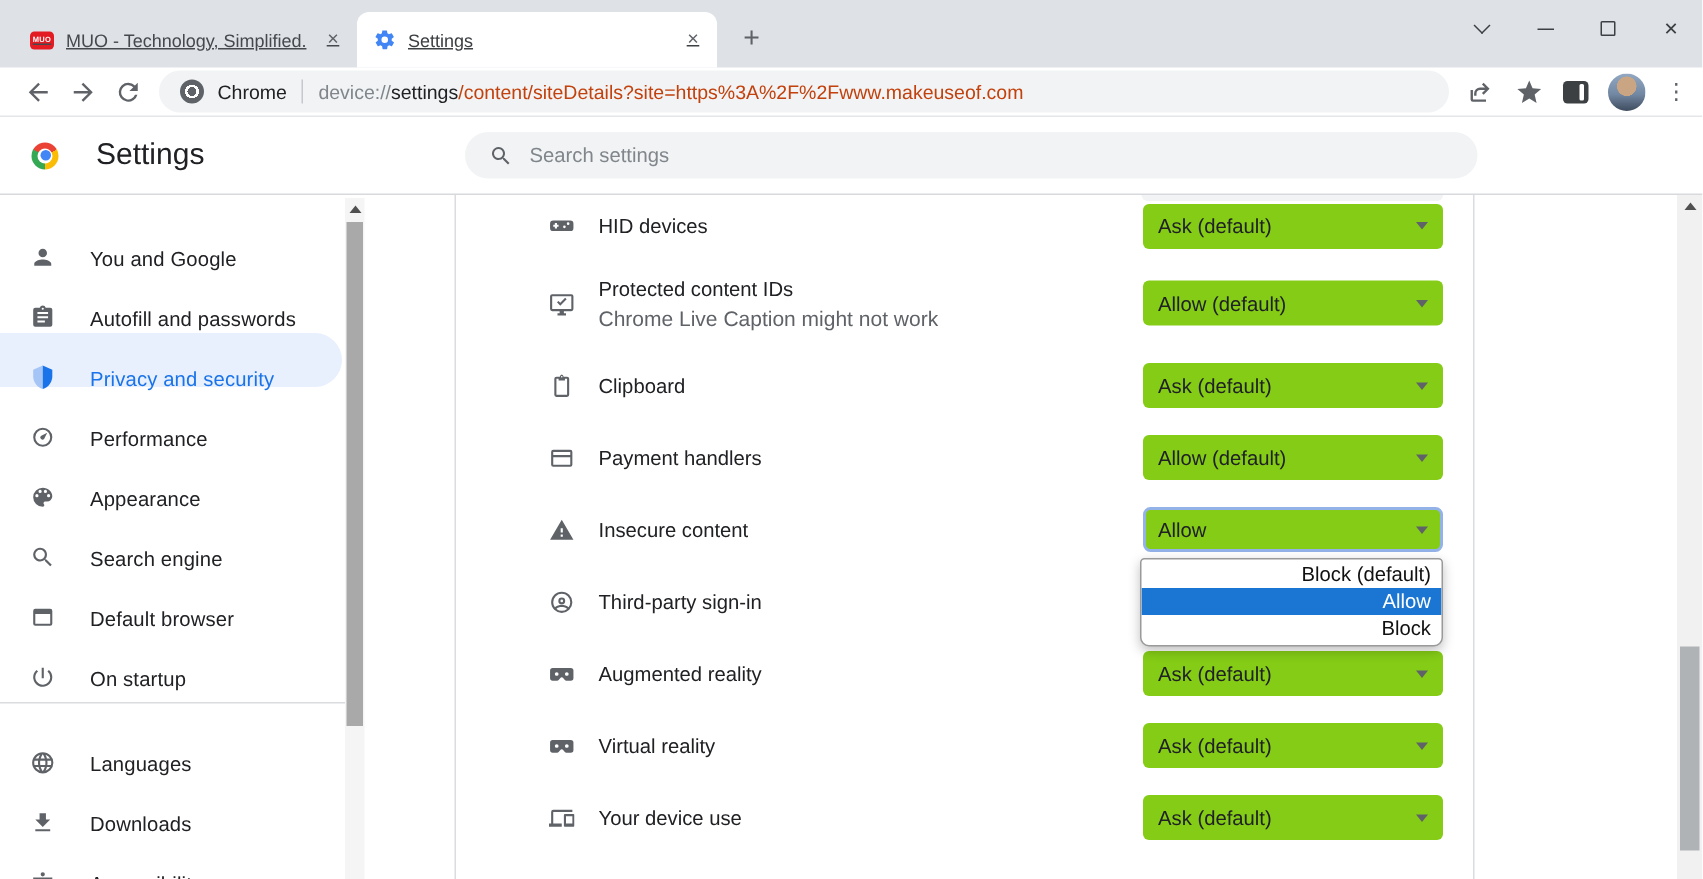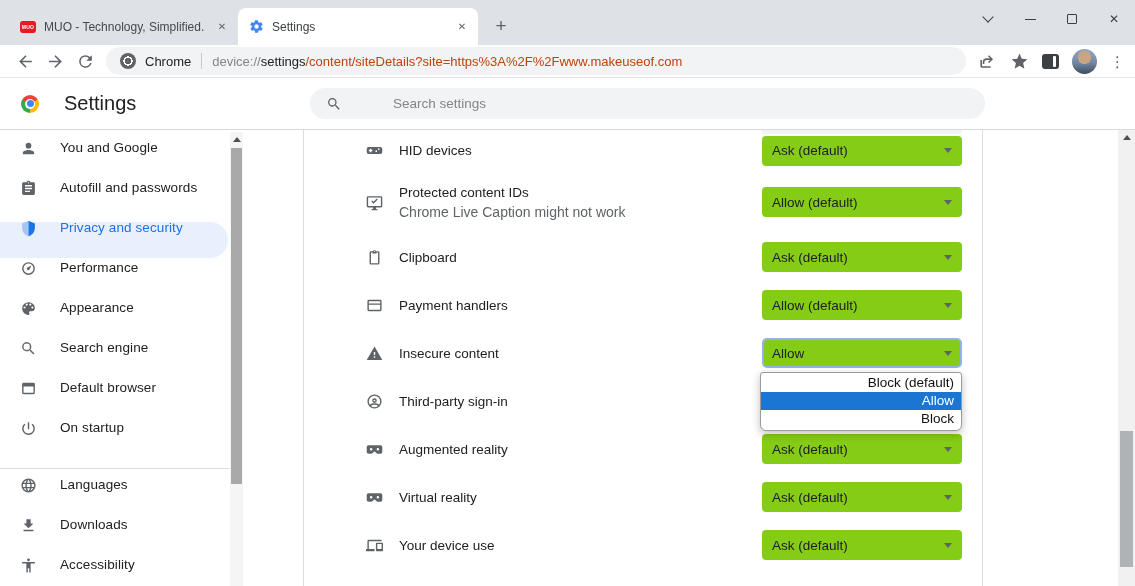--- a/index.html
+++ b/index.html
@@ -2,21 +2,21 @@
 <html style="--accent: #1a73e8; --selected-bg: #e8f0fe; --highlight: #1a76d2; --muo-red: #e31b23;"><head>
 <meta charset="utf-8">
 <style>
   * { margin:0; padding:0; box-sizing:border-box; }
   html,body { width:1135px; height:586px; overflow:hidden;
     font-family:"Liberation Sans","DejaVu Sans",sans-serif; background:#fff; }
   .browser { width:1135px; height:586px; position:relative; background:#fff; }
 
   
   .tabstrip { height:45px; background:#dee1e6; display:flex; align-items:flex-end; position:relative; }
-  .tab { height:37px; display:flex; align-items:center; padding:0 8px 0 10px; font-size:12px; }
+  .tab { height:37px; display:flex; align-items:center; padding:0 8px 0 10px; font-size:12px;text-decoration:underline; }
   .tab.inactive { width:228px; margin-left:10px; color:#45494d; }
   .tab.active { width:240px; background:#fff; border-radius:8px 8px 0 0; color:#3c4043; }
   .favicon { width:16px; height:16px; flex:0 0 16px; display:flex; align-items:center; justify-content:center; }
   .favicon.muo { background:var(--muo-red,#e31b23); border-radius:3px; color:#fff; font-size:5px; font-weight:bold; height:12px; letter-spacing:.2px; }
   .favicon svg { width:15px; height:15px; }
   .tab-title { flex:1; margin-left:8px; white-space:nowrap; overflow:hidden; text-overflow:ellipsis; }
   .tab-close { width:16px; height:16px; margin-left:6px; font-size:10px; color:#5f6368; display:flex; align-items:center; justify-content:center; border-radius:50%; }
   .newtab { width:28px; height:28px; margin:0 0 5px 9px; display:flex; align-items:center; justify-content:center; font-size:19px; color:#5f6368; }
   .win-controls { position:absolute; right:0; top:0; height:38px; display:flex; }
   .wc { width:42px; height:100%; display:flex; align-items:center; justify-content:center; color:#3c4043; font-size:12px; }
@@ -47,30 +47,30 @@
                linear-gradient(180deg,#93a8c2 0%,#7388a3 55%,#3e4c5e 100%); }
   .dots { font-size:15px; color:#5f6368; line-height:1; }
 
   
   .settings-header { height:52px; background:#fff; display:flex; align-items:center; border-bottom:1px solid #d7d9dc; position:relative; }
   .chrome-logo { width:18px; height:18px; border-radius:50%; margin-left:21px; position:relative;
     background:conic-gradient(from -60deg,#ea4335 0 120deg,#fbbc05 120deg 240deg,#34a853 240deg 360deg); }
   .chrome-logo::before { content:""; position:absolute; inset:4px; background:#fff; border-radius:50%; }
   .chrome-logo::after { content:""; position:absolute; inset:5.5px; background:#4285f4; border-radius:50%; }
   .page-title { margin-left:25px; font-size:20px; color:#202124; }
-  .search-box { position:absolute; left:310px; top:10px; width:675px; height:31px; background:#f1f3f4; border-radius:16px; display:flex; align-items:center;gap:40px; }
+  .search-box { position:absolute; left:310px; top:10px; width:675px; height:31px; background:#f1f3f4; border-radius:16px; display:flex; align-items:center; }
   .search-box .icon { width:16px; height:16px; margin-left:16px; color:#5f6368; }
   .search-box .icon svg { width:100%; height:100%; fill:currentColor; }
   .placeholder { margin-left:11px; font-size:13.5px; color:#80868b; }
 
   
   .main { position:relative; height:456px; background:#fff; }
 
   .sidebar { position:absolute; left:0; top:0; width:230px; padding-top:10px; }
-  .side-item { height:40px; display:flex; align-items:flex-start; position:relative; }
+  .side-item { height:40px; display:flex; align-items:flex-end; position:relative; }
   .side-item.selected::before { content:""; position:absolute; left:0; right:2px; top:2px; bottom:2px;
     background:var(--selected-bg,#e8f0fe); border-radius:0 18px 18px 0; }
   .side-icon { width:17px; height:17px; margin-left:20px; color:#5f6368; position:relative; }
   .side-icon svg { width:100%; height:100%; fill:currentColor; }
   .side-label { margin-left:23px; font-size:13.5px; font-weight:500; color:#202124; letter-spacing:.1px; position:relative; }
   .side-item.selected .side-label { color:var(--accent,#1a73e8); }
   .side-divider { height:1px; background:#dadce0; margin:8px 0; }
 
   .side-scrollbar { position:absolute; left:230px; top:2px; bottom:0; width:13px; background:#f5f5f5; }
   .sb-arrow { width:0; height:0; border-left:4px solid transparent; border-right:4px solid transparent;

